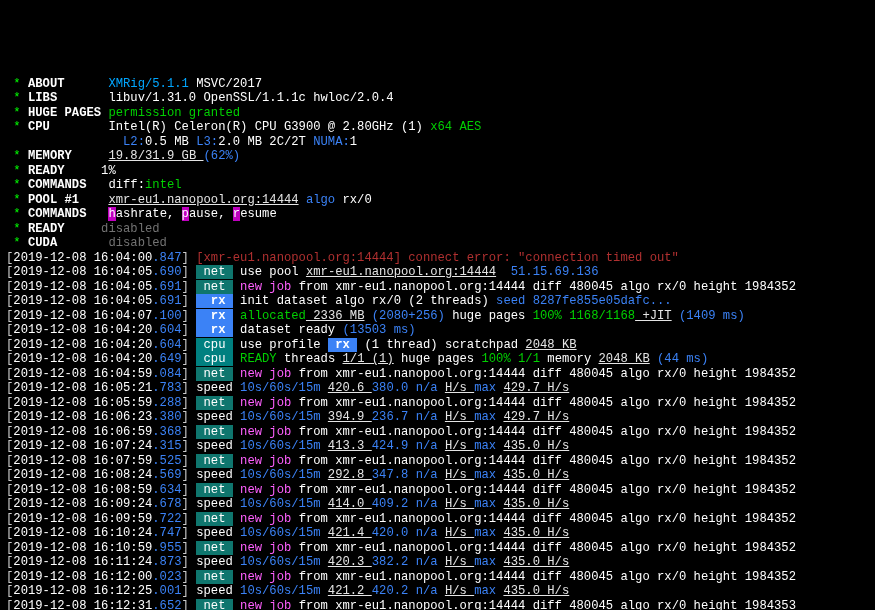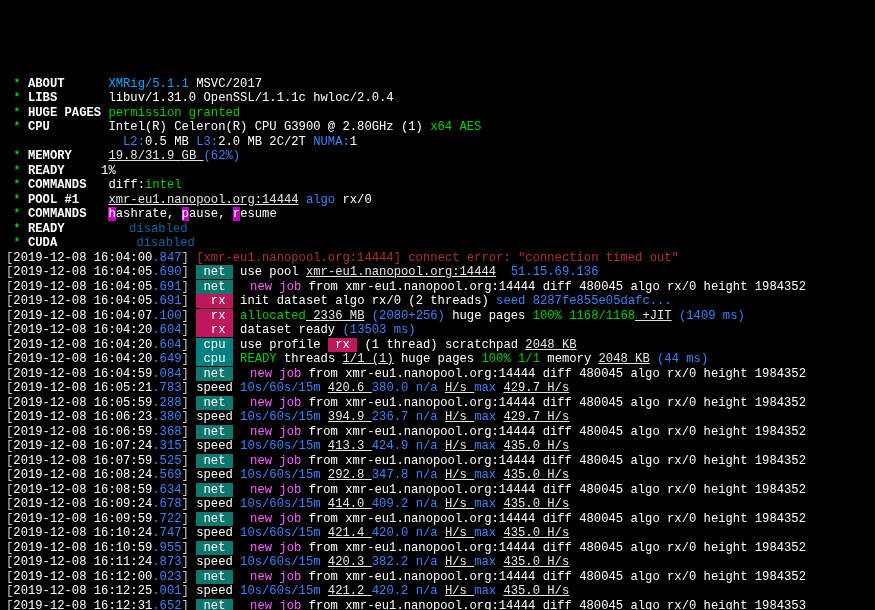--- a/index.html
+++ b/index.html
@@ -17,25 +17,25 @@
     overflow: hidden;
   }
   .star { color: #00ff00; }
   .label { color: #ffffff; font-weight: bold; }
   .app   { color: #00a6ff; }
   .appwhite { color: #ffffff; text-align: right; }
   .gry { color: #3b82f6; }
   .green { color: #00d000; }
   .cyan { color: #e5e5e5; text-decoration: underline; }
   .white { color: #ffffff; }
-  .magenta{ color: #ff60ff; margin-left: 10px; }
-  .red { color: #0369a1; margin-left: 28px; }
+  .magenta{ color: #ff60ff; }
+  .red { color: #737373; }
   .dimred{ color: #b03030; margin-top: 32px; }
   .tag-net { background:#0f766e; color:#ffffff; }
-  .tag-rx  { background:#be185d; color:#ffffff; }
+  .tag-rx  { background:#3b82f6; color:#ffffff;font-weight:bold; }
   .tag-cpu { background:#008080; color:#ffffff; }
   .ulm { background: #c000c0; color:#ffffff; }
 </style>
 </head>
 <body>
 
 
 
 <div>
 <span class="star"> * </span><span class="label">ABOUT</span>      <span class="app">XMRig/5.1.1</span><span class="appwhite"> MSVC/2017</span>

